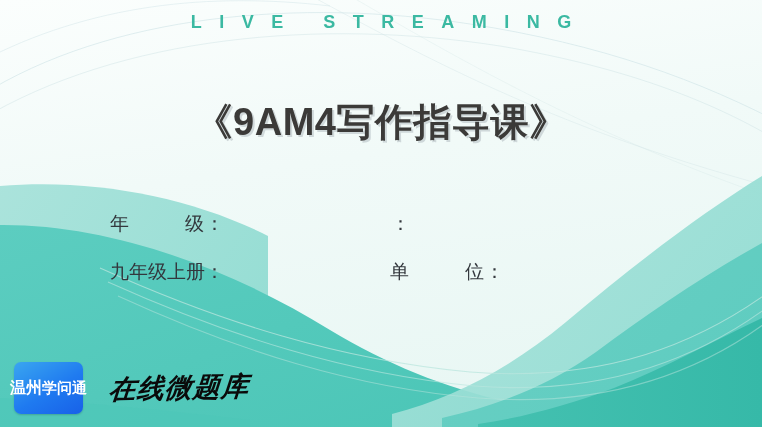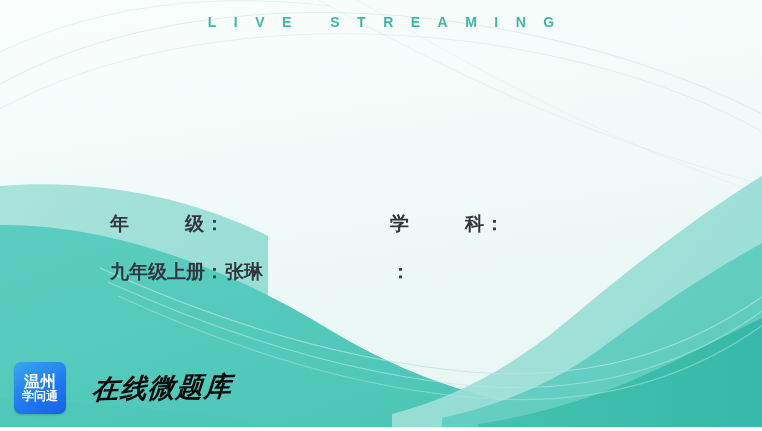--- a/index.html
+++ b/index.html
@@ -25,21 +25,21 @@
     display: block;
   }
 
   
   #live-streaming {
     position: absolute;
     top: 13px;
     left: 0;
     width: 762px;
     text-align: center;
-    font-size: 14px;
+    font-size: 18px;
     font-weight: 700;
     letter-spacing: 17.5px;
     text-indent: 17.5px;
     color: #3bb9a2;
     line-height: 18px;
     white-space: nowrap;
     user-select: none;
   }
 
   
@@ -69,21 +69,20 @@
     line-height: 48px;
     white-space: nowrap;
   }
   .info-row {
     display: flex;
     align-items: baseline;
   }
   .info-cell {
     display: flex;
     align-items: flex-end;
-    font-weight: bold;
   }
   .info-cell.left  { width: 280px; }
   .info-cell.right { width: 280px; }
   .info-label {
     display: inline-block;
     text-align: justify;
     text-align-last: justify;
   }
   .lbl-w2 { width: 94px; }
   .lbl-w4 { width: 94px; }
@@ -92,40 +91,40 @@
 
   
   #logo-group {
     position: absolute;
     left: 14px;
     top: 362px;
     display: flex;
     align-items: center;
   }
   #logo-badge {
-    width: 52px;
+    width: 69px;
     height: 52px;
     border-radius: 7px;
     background: linear-gradient(150deg, #3aa6f0 0%, #1f7af0 55%, #1861e8 100%);
     display: flex;
-    flex-direction: column;
+    flex-direction: row;
     align-items: center;
     justify-content: center;
     box-shadow: 0 1px 2px rgba(0,0,0,0.18);
     flex: none;
   }
   .logo-line {
     color: #ffffff;
     font-weight: 700;
     line-height: 1.08;
     letter-spacing: 0px;
     white-space: nowrap;
   }
   #logo-line-1 { font-size: 16px; }
-  #logo-line-2 { font-size: 12px; }
+  #logo-line-2 { font-size: 15px; }
 
   #brand-script {
     margin-left: 26px;
     font-family: "DejaVu Serif", "Liberation Serif", serif;
     font-size: 27px;
     font-weight: 700;
     font-style: italic;
     color: #0a0a0a;
     letter-spacing: 1px;
     transform: skewX(-6deg) rotate(-1.5deg);
@@ -192,41 +191,41 @@
       <path d="M 100 268 C 220 322 340 360 470 372 C 600 382 700 348 790 276" opacity="0.75"></path>
       <path d="M 108 282 C 228 336 348 374 474 386 C 604 396 706 360 792 288" opacity="0.62"></path>
       <path d="M 118 296 C 236 350 354 388 478 398 C 608 408 712 372 794 300" opacity="0.5"></path>
     </g>
 
     <rect x="0" y="427" width="762" height="4" fill="#ffffff"></rect>
   </svg>
 
   <div id="live-streaming">LIVE STREAMING</div>
 
+  <div id="main-title">《9AM4写作指导课》</div>
 
   <div id="info-block">
 
     <div class="info-row">
       <div class="info-cell left">
         <span class="info-label lbl-w2">年级</span>
         <span class="info-sep">：</span>
       </div>
       <div class="info-cell right">
-        <span class="info-label lbl-w2">学科</span>
         <span class="info-sep">：</span>
       </div>
     </div>
 
     <div class="info-row">
       <div class="info-cell left">
         <span class="info-label lbl-w4">九年级上册</span>
         <span class="info-sep">：</span>
-        <span class="info-value">张琳</span>
       </div>
       <div class="info-cell right">
+        <span class="info-label lbl-w2">单位</span>
         <span class="info-sep">：</span>
       </div>
     </div>
 
   </div>
 
   <div id="logo-group">
     <div id="logo-badge">
       <span id="logo-line-1" class="logo-line">温州</span>
       <span id="logo-line-2" class="logo-line">学问通</span>

